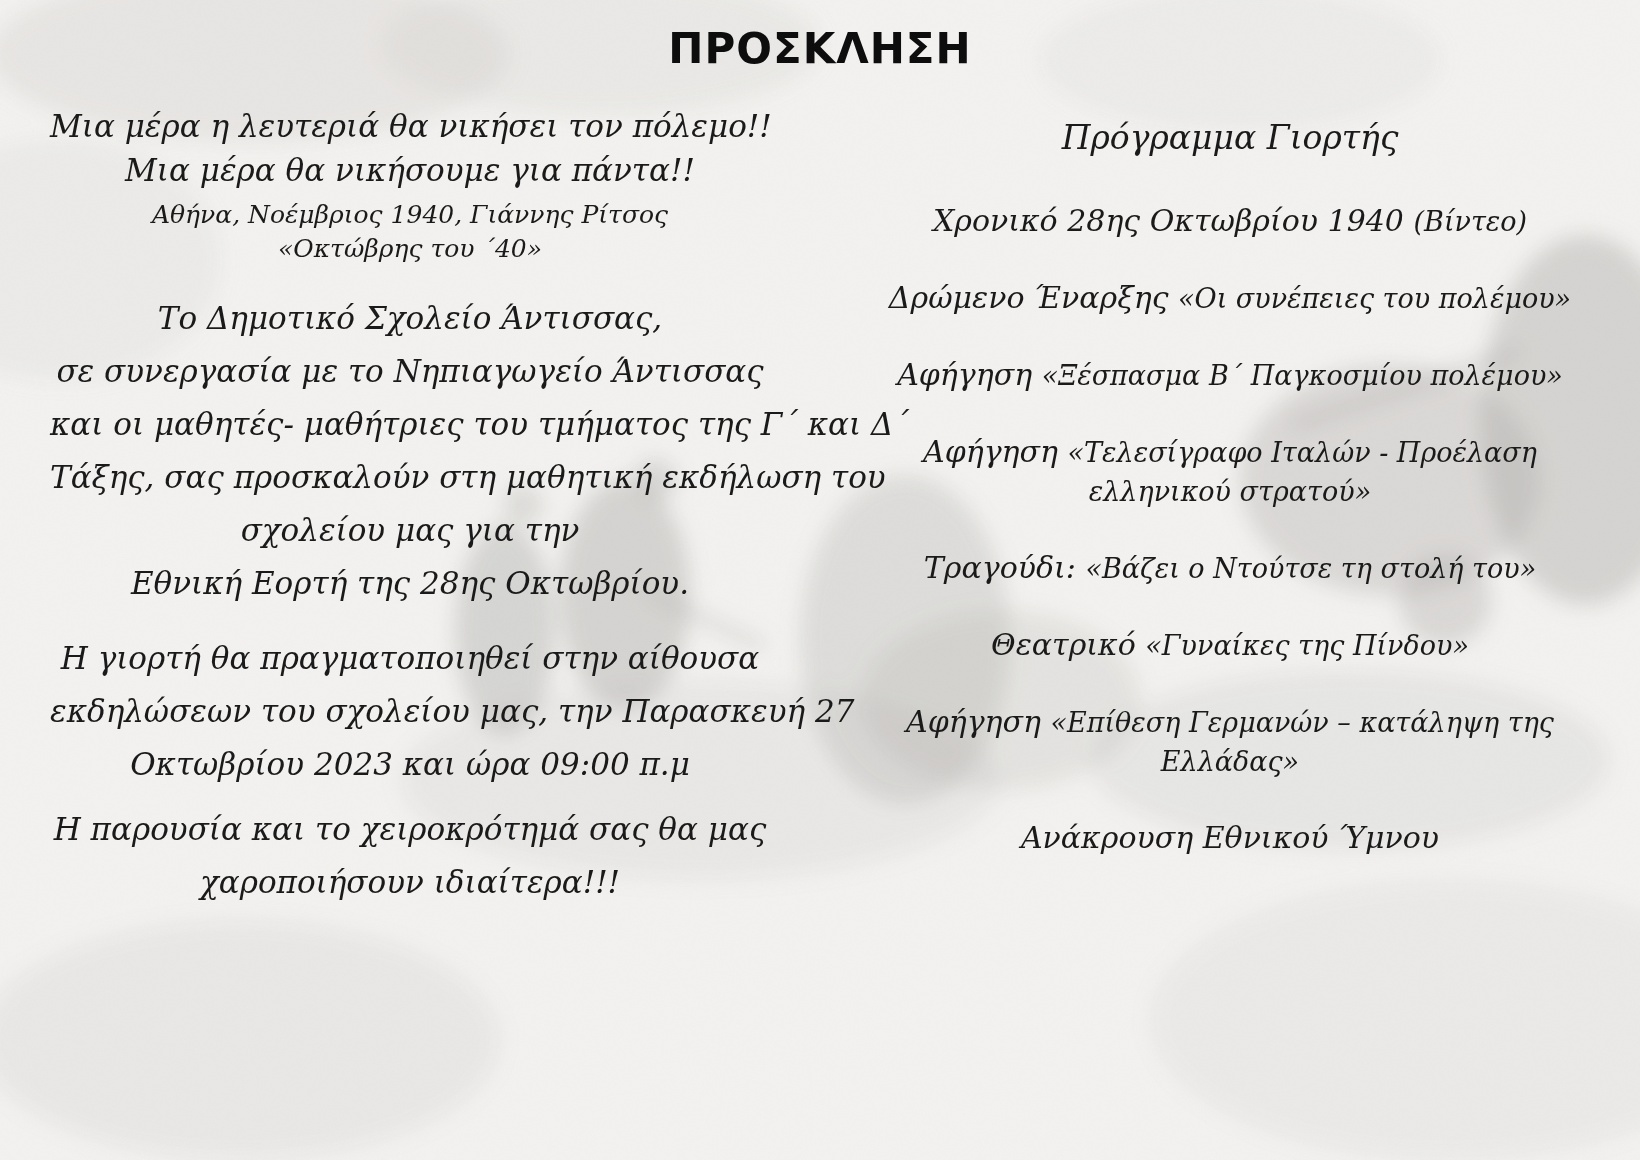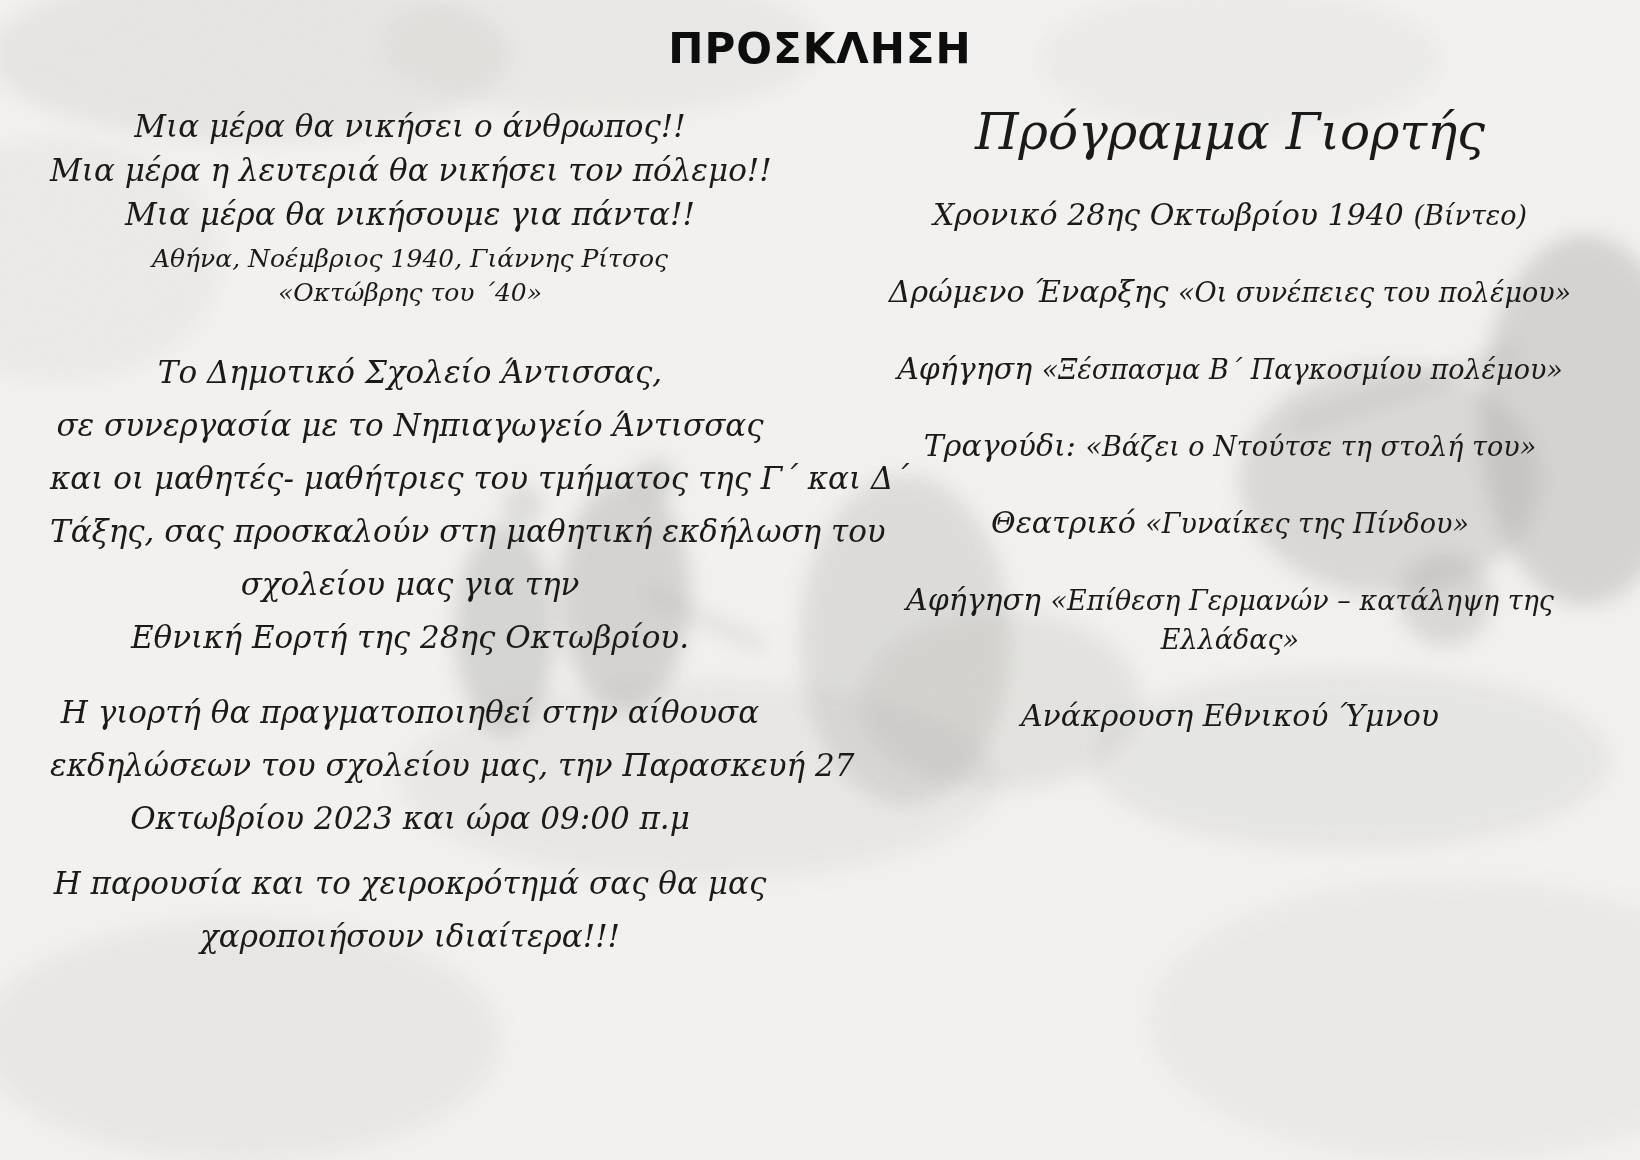--- a/index.html
+++ b/index.html
@@ -21,28 +21,28 @@
   }
 
   .col { position:absolute; text-align:center; font-style:italic; }
   .left-col  { left:50px;  top:104px; width:720px; }
   .right-col { left:850px; top:100px; width:760px; }
 
   .poem-line { font-size:31px; line-height:44px; white-space:nowrap; }
   .attribution { margin-top:6px; }
   .attr-line { font-size:25px; line-height:34px; white-space:nowrap; }
 
-  .body-text { margin-top:36px; }
+  .body-text { margin-top:26px; }
   .body-line { font-size:31px; line-height:53px; white-space:nowrap; }
   .gap-lg { margin-top:22px; }
   .gap-sm { margin-top:12px; }
 
   .program-heading {
-    margin:4px 0 36px; font-weight:normal; font-style:italic;
-    font-size:50px; line-height:56px;
+    margin:10px 0 36px; font-weight:normal; font-style:italic;
+    font-size:33px; line-height:56px;
   }
   .program-item { font-size:30px; line-height:38px; margin-bottom:38px; }
   .program-item .quote { font-size:27px; }
 </style>
 </head>
 <body>
 
 <svg class="bg-layer" width="1640" height="1160" viewBox="0 0 1640 1160" aria-hidden="true">
   <defs>
     <filter id="soft" x="-30%" y="-30%" width="160%" height="160%">
@@ -79,21 +79,20 @@
     <ellipse cx="1450" cy="1020" rx="300" ry="140" opacity="0.10"></ellipse>
   </g>
 
   <rect width="100%" height="100%" filter="url(#grain)" opacity="0.07"></rect>
 </svg>
 
 <h1 class="title">ΠΡΟΣΚΛΗΣΗ</h1>
 
 <div class="col left-col">
   <div>
-    <div class="poem-line">Μια μέρα θα νικήσει ο άνθρωπος!!</div>
     <div class="poem-line">Μια μέρα η λευτεριά θα νικήσει τον πόλεμο!!</div>
     <div class="poem-line">Μια μέρα θα νικήσουμε για πάντα!!</div>
   </div>
   <div class="attribution">
     <div class="attr-line">Αθήνα, Νοέμβριος 1940, Γιάννης Ρίτσος</div>
     <div class="attr-line">«Οκτώβρης του ΄40»</div>
   </div>
   <div class="body-text">
     <div class="body-line">Το Δημοτικό Σχολείο Άντισσας,</div>
     <div class="body-line">σε συνεργασία με το Νηπιαγωγείο Άντισσας</div>
@@ -115,20 +114,23 @@
   <div class="program-item">
     <span>Χρονικό 28ης Οκτωβρίου 1940 </span><span class="quote">(Βίντεο)</span>
   </div>
   <div class="program-item">
     <span>Δρώμενο Έναρξης </span><span class="quote">«Οι συνέπειες του πολέμου»</span>
   </div>
   <div class="program-item">
     <span>Αφήγηση </span><span class="quote">«Ξέσπασμα Β΄ Παγκοσμίου πολέμου»</span>
   </div>
   <div class="program-item">
+    <span>Αφήγηση </span><span class="quote">«Τελεσίγραφο Ιταλών - Προέλαση ελληνικού στρατού»</span>
+  </div>
+  <div class="program-item">
     <span>Τραγούδι: </span><span class="quote">«Βάζει ο Ντούτσε τη στολή του»</span>
   </div>
   <div class="program-item">
     <span>Θεατρικό </span><span class="quote">«Γυναίκες της Πίνδου»</span>
   </div>
   <div class="program-item">
     <span>Αφήγηση </span><span class="quote">«Επίθεση Γερμανών – κατάληψη της Ελλάδας»</span>
   </div>
   <div class="program-item">
     <span>Ανάκρουση Εθνικού Ύμνου</span><span class="quote"></span>

